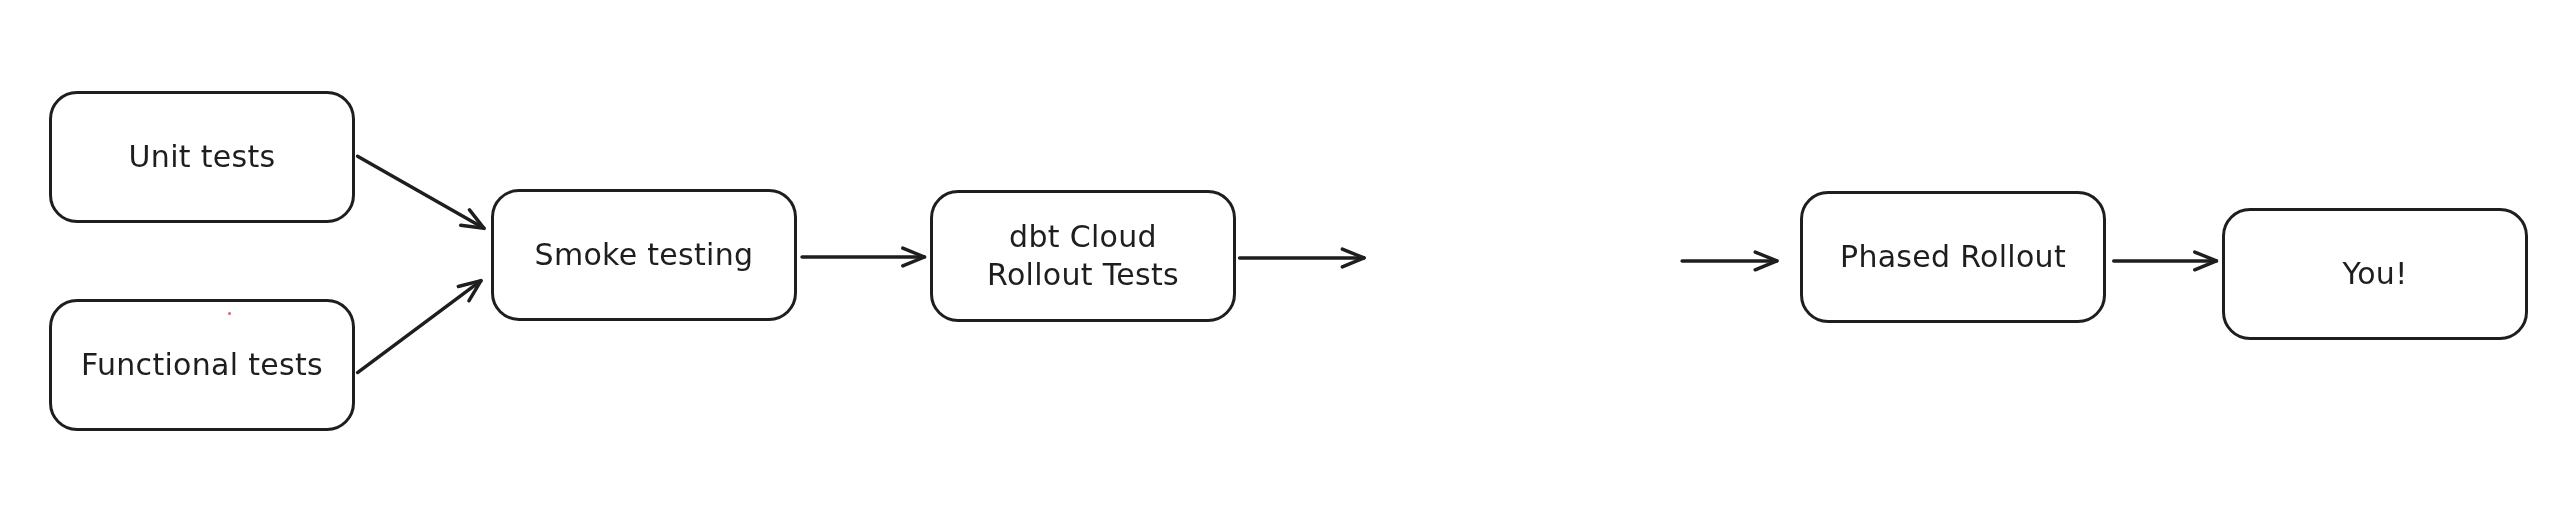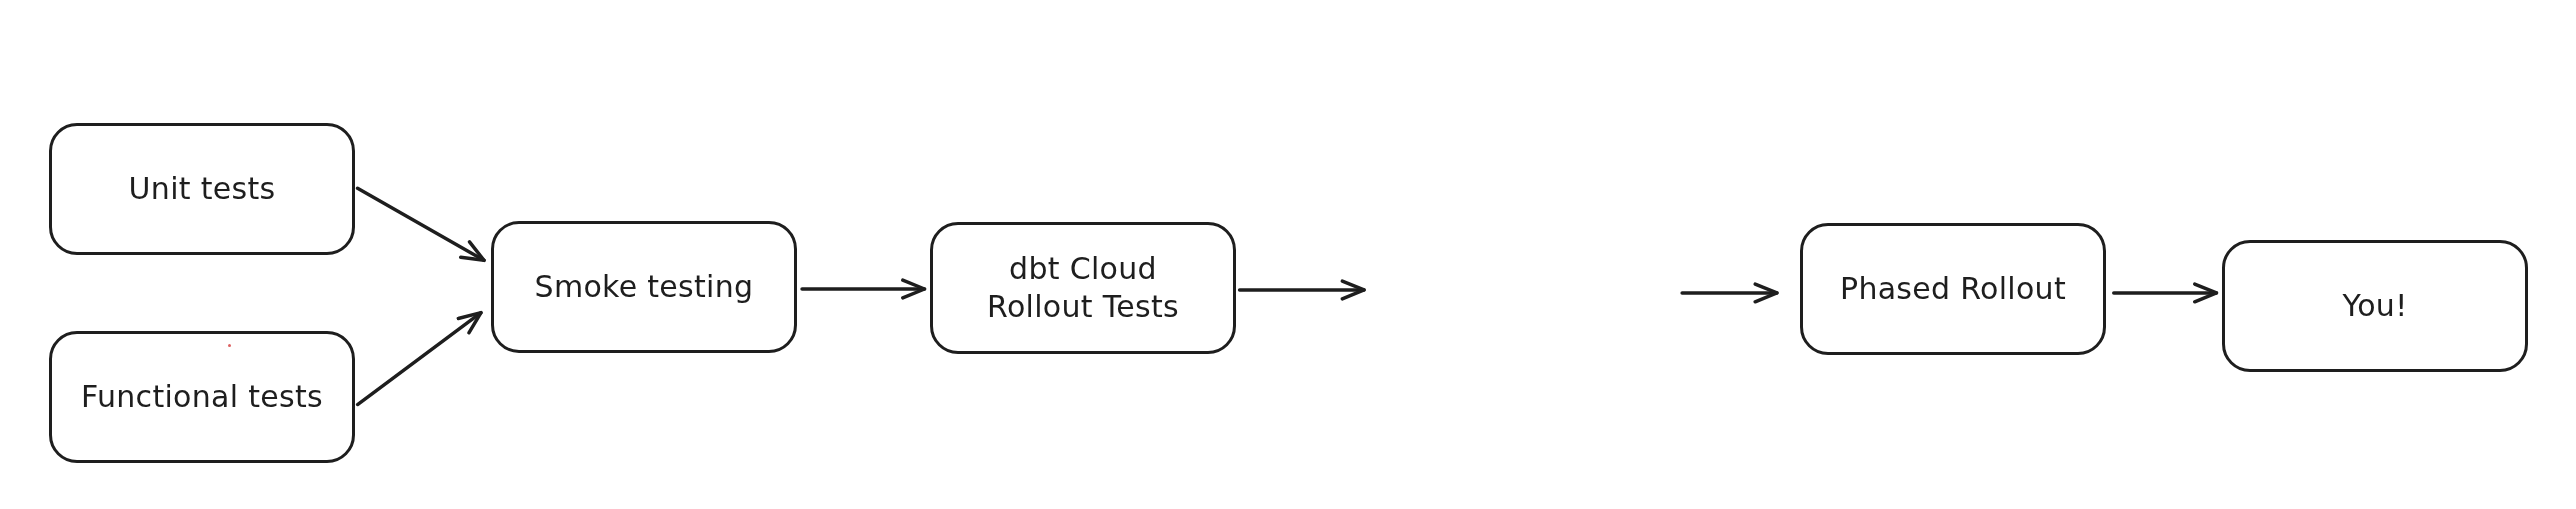--- a/index.html
+++ b/index.html
@@ -10,21 +10,20 @@
   * { margin: 0; padding: 0; box-sizing: border-box; }
   html, body { background: var(--bg); }
   .canvas {
     position: relative;
     width: 2576px;
     height: 448px;
     background: var(--bg);
     font-family: "DejaVu Sans", "Liberation Sans", sans-serif;
     color: var(--stroke);
     overflow: hidden;
-    margin-top: 32px;
   }
   .node {
     position: absolute;
     width: 306px;
     height: 132px;
     border: 3.5px solid var(--stroke);
     border-radius: 28px;
     background: var(--bg);
     display: flex;
     align-items: center;

